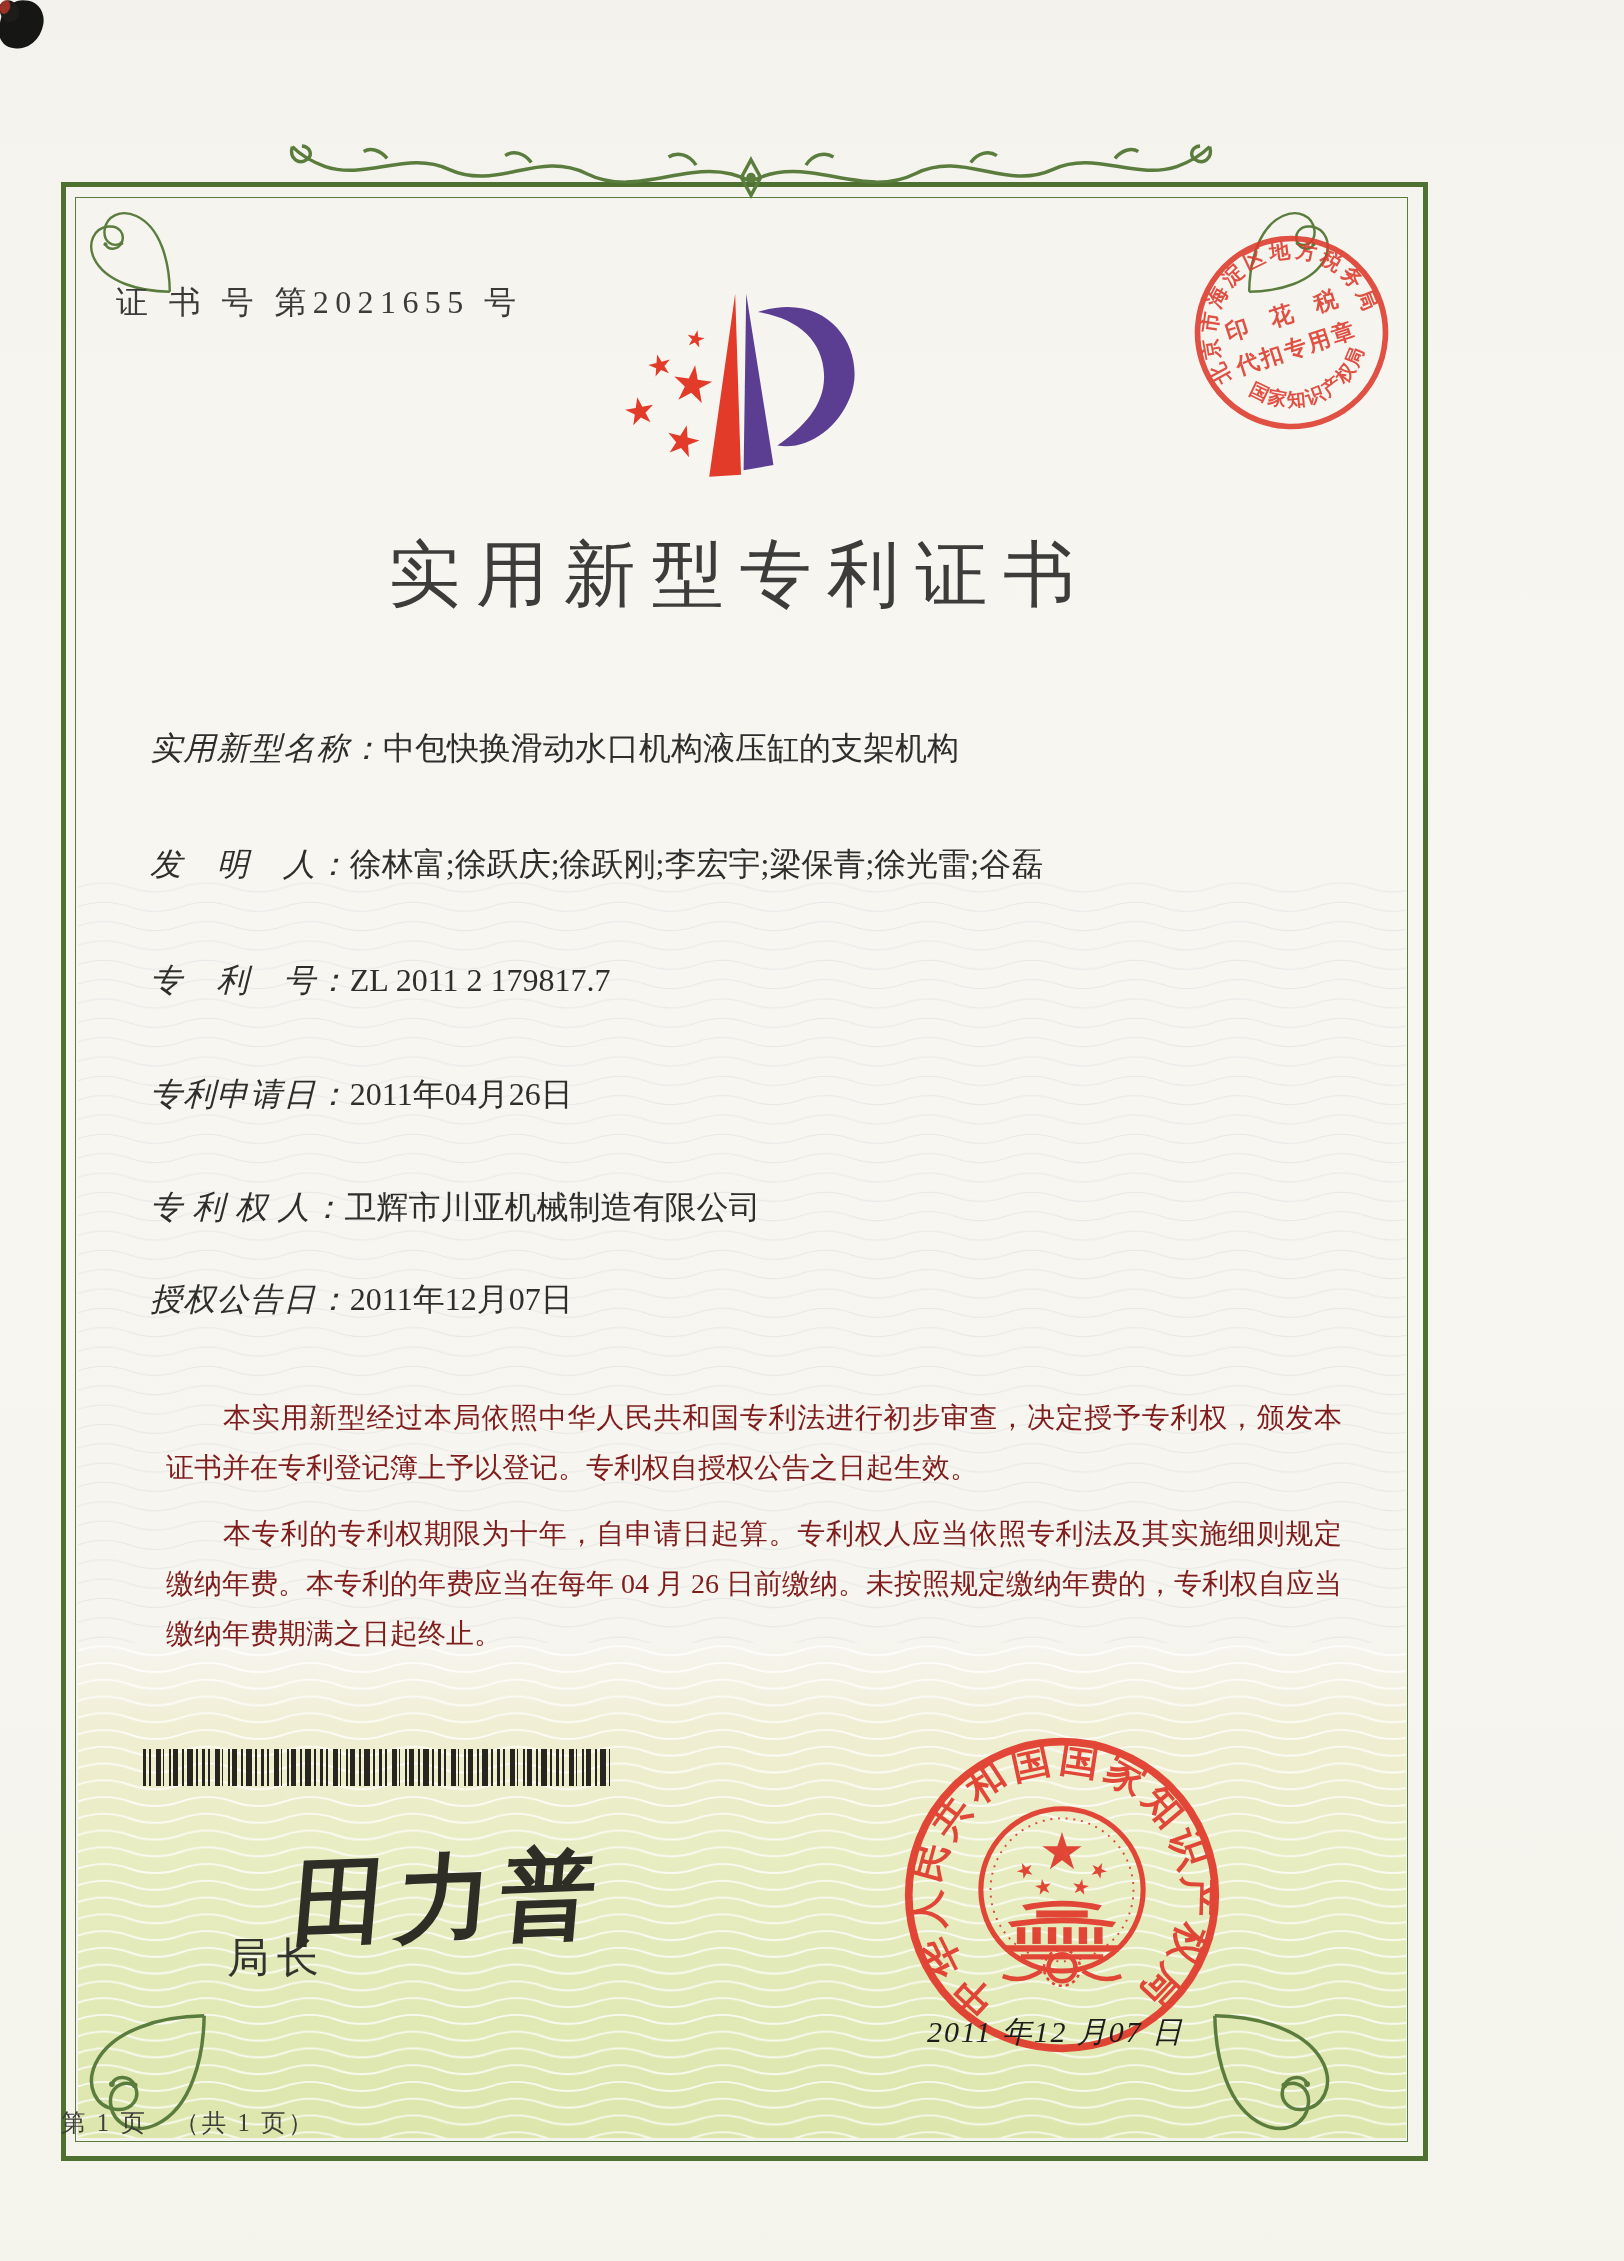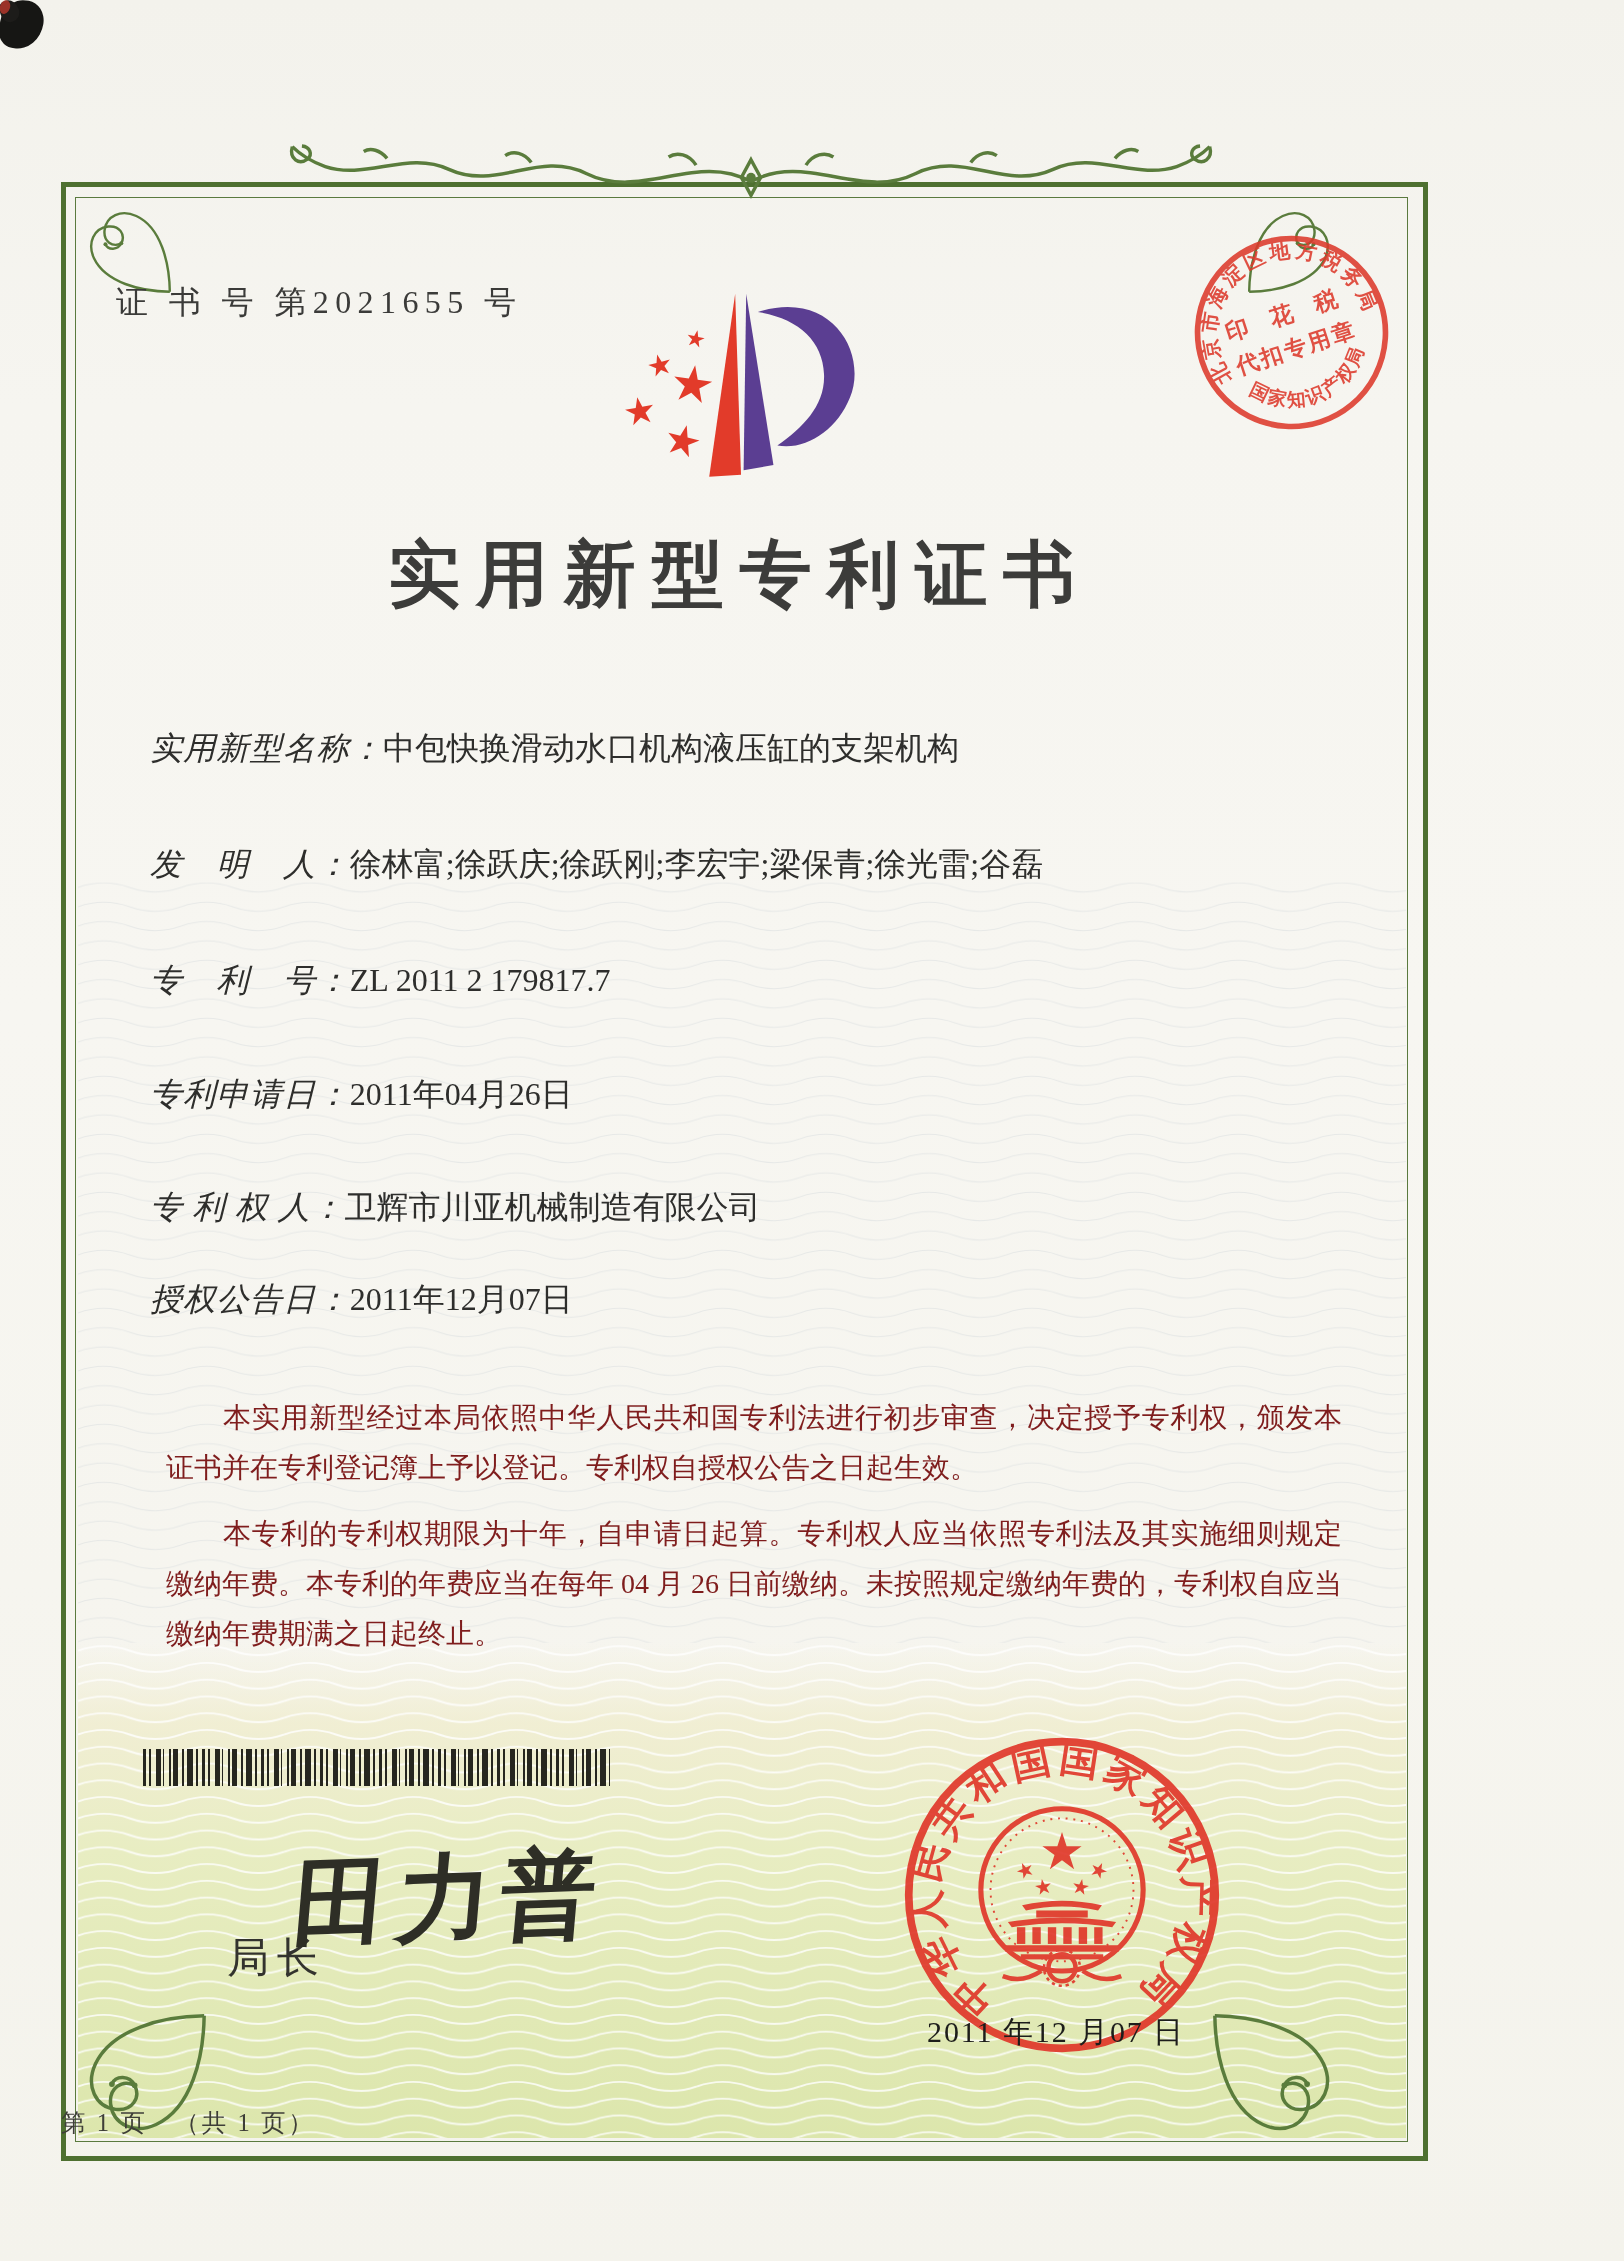--- a/index.html
+++ b/index.html
@@ -34,39 +34,39 @@
     border:5.2px solid #4e7030;}
   .frame-inner{position:absolute;left:75px;top:197px;width:1331px;height:1943px;
     border:1.9px solid #5a7a3e;}
   .bg-decor{position:absolute;left:78px;top:199px;width:1328px;height:1939px;}
   .flourish{position:absolute;pointer-events:none;}
   
   .cert-no{position:absolute;left:116px;top:281px;font-size:32px;letter-spacing:6.4px;color:#3b3b39;text-align:center;}
   .logo-svg{position:absolute;left:577px;top:251px;}
   .tax-stamp{position:absolute;left:1185px;top:226px;opacity:.88;}
   .doc-title{position:absolute;left:61px;top:527px;width:1357px;text-align:center;
-    font-size:72px;font-weight:bold;letter-spacing:.22em;color:#3c3c3a;white-space:nowrap;}
+    font-size:72px;font-weight:normal;letter-spacing:.22em;color:#3c3c3a;white-space:nowrap;}
   .field-row{position:absolute;left:150px;width:1212px;font-size:32px;color:#2e2e2c;white-space:nowrap;}
   .field-label{letter-spacing:1.3px;font-style:italic;}
   .body-block{position:absolute;left:150px;top:1377px;width:1208px;}
   .body-block p{margin:16px;font-size:28px;line-height:50px;color:#7f1d1d;
     text-align:justify;text-indent:57px;}
   .barcode{position:absolute;left:143px;top:1749px;width:467px;height:37px;
     background:repeating-linear-gradient(90deg,
       #26261f 0 3.2px,transparent 3.2px 5.8px,#26261f 5.8px 7.7px,transparent 7.7px 13px,
       #26261f 13px 18px,transparent 18px 20px,#26261f 20px 21px,transparent 21px 26px,
       #26261f 26px 28px,transparent 28px 30px,#26261f 30px 35px,transparent 35px 39px,
       #26261f 39px 41px,transparent 41px 44px,#26261f 44px 50px,transparent 50px 53px,
       #26261f 53px 55px,transparent 55px 59px);}
   .signer-title{position:absolute;left:227px;top:1930px;font-size:42px;letter-spacing:7.7px;color:#33332e;}
   .signature{position:absolute;left:293px;top:1836px;font-size:95px;font-weight:bold;
     font-family:"DejaVu Sans",sans-serif;color:#2e2e26;letter-spacing:9px;
     transform:rotate(-2deg) skewX(-7deg);white-space:nowrap;}
   .main-seal{position:absolute;left:901px;top:1734px;opacity:.9;}
-  .seal-date{position:absolute;left:927px;top:2012px;font-size:30px;letter-spacing:1.9px;color:#1d1d1b;}
+  .seal-date{position:absolute;left:927px;top:2012px;font-size:30px;letter-spacing:1.9px;color:#1d1d1b;font-style:italic;}
   .page-footer{position:absolute;left:61px;top:2106px;width:1357px;text-align:left;
     font-size:24.5px;letter-spacing:2.6px;color:#3e3e38;}
 </style>
 </head>
 <body>
 
 <svg width="0" height="0" style="position:absolute" aria-hidden="true">
   <defs>
     <path id="star5" d="M0,-1 L0.2245,-0.309 L0.9511,-0.309 L0.3633,0.118 L0.5878,0.809 L0,0.382 L-0.5878,0.809 L-0.3633,0.118 L-0.9511,-0.309 L-0.2245,-0.309 Z"></path>
     <g id="corner-fl" fill="none" stroke="#5a7c3c" stroke-width="5.5">

